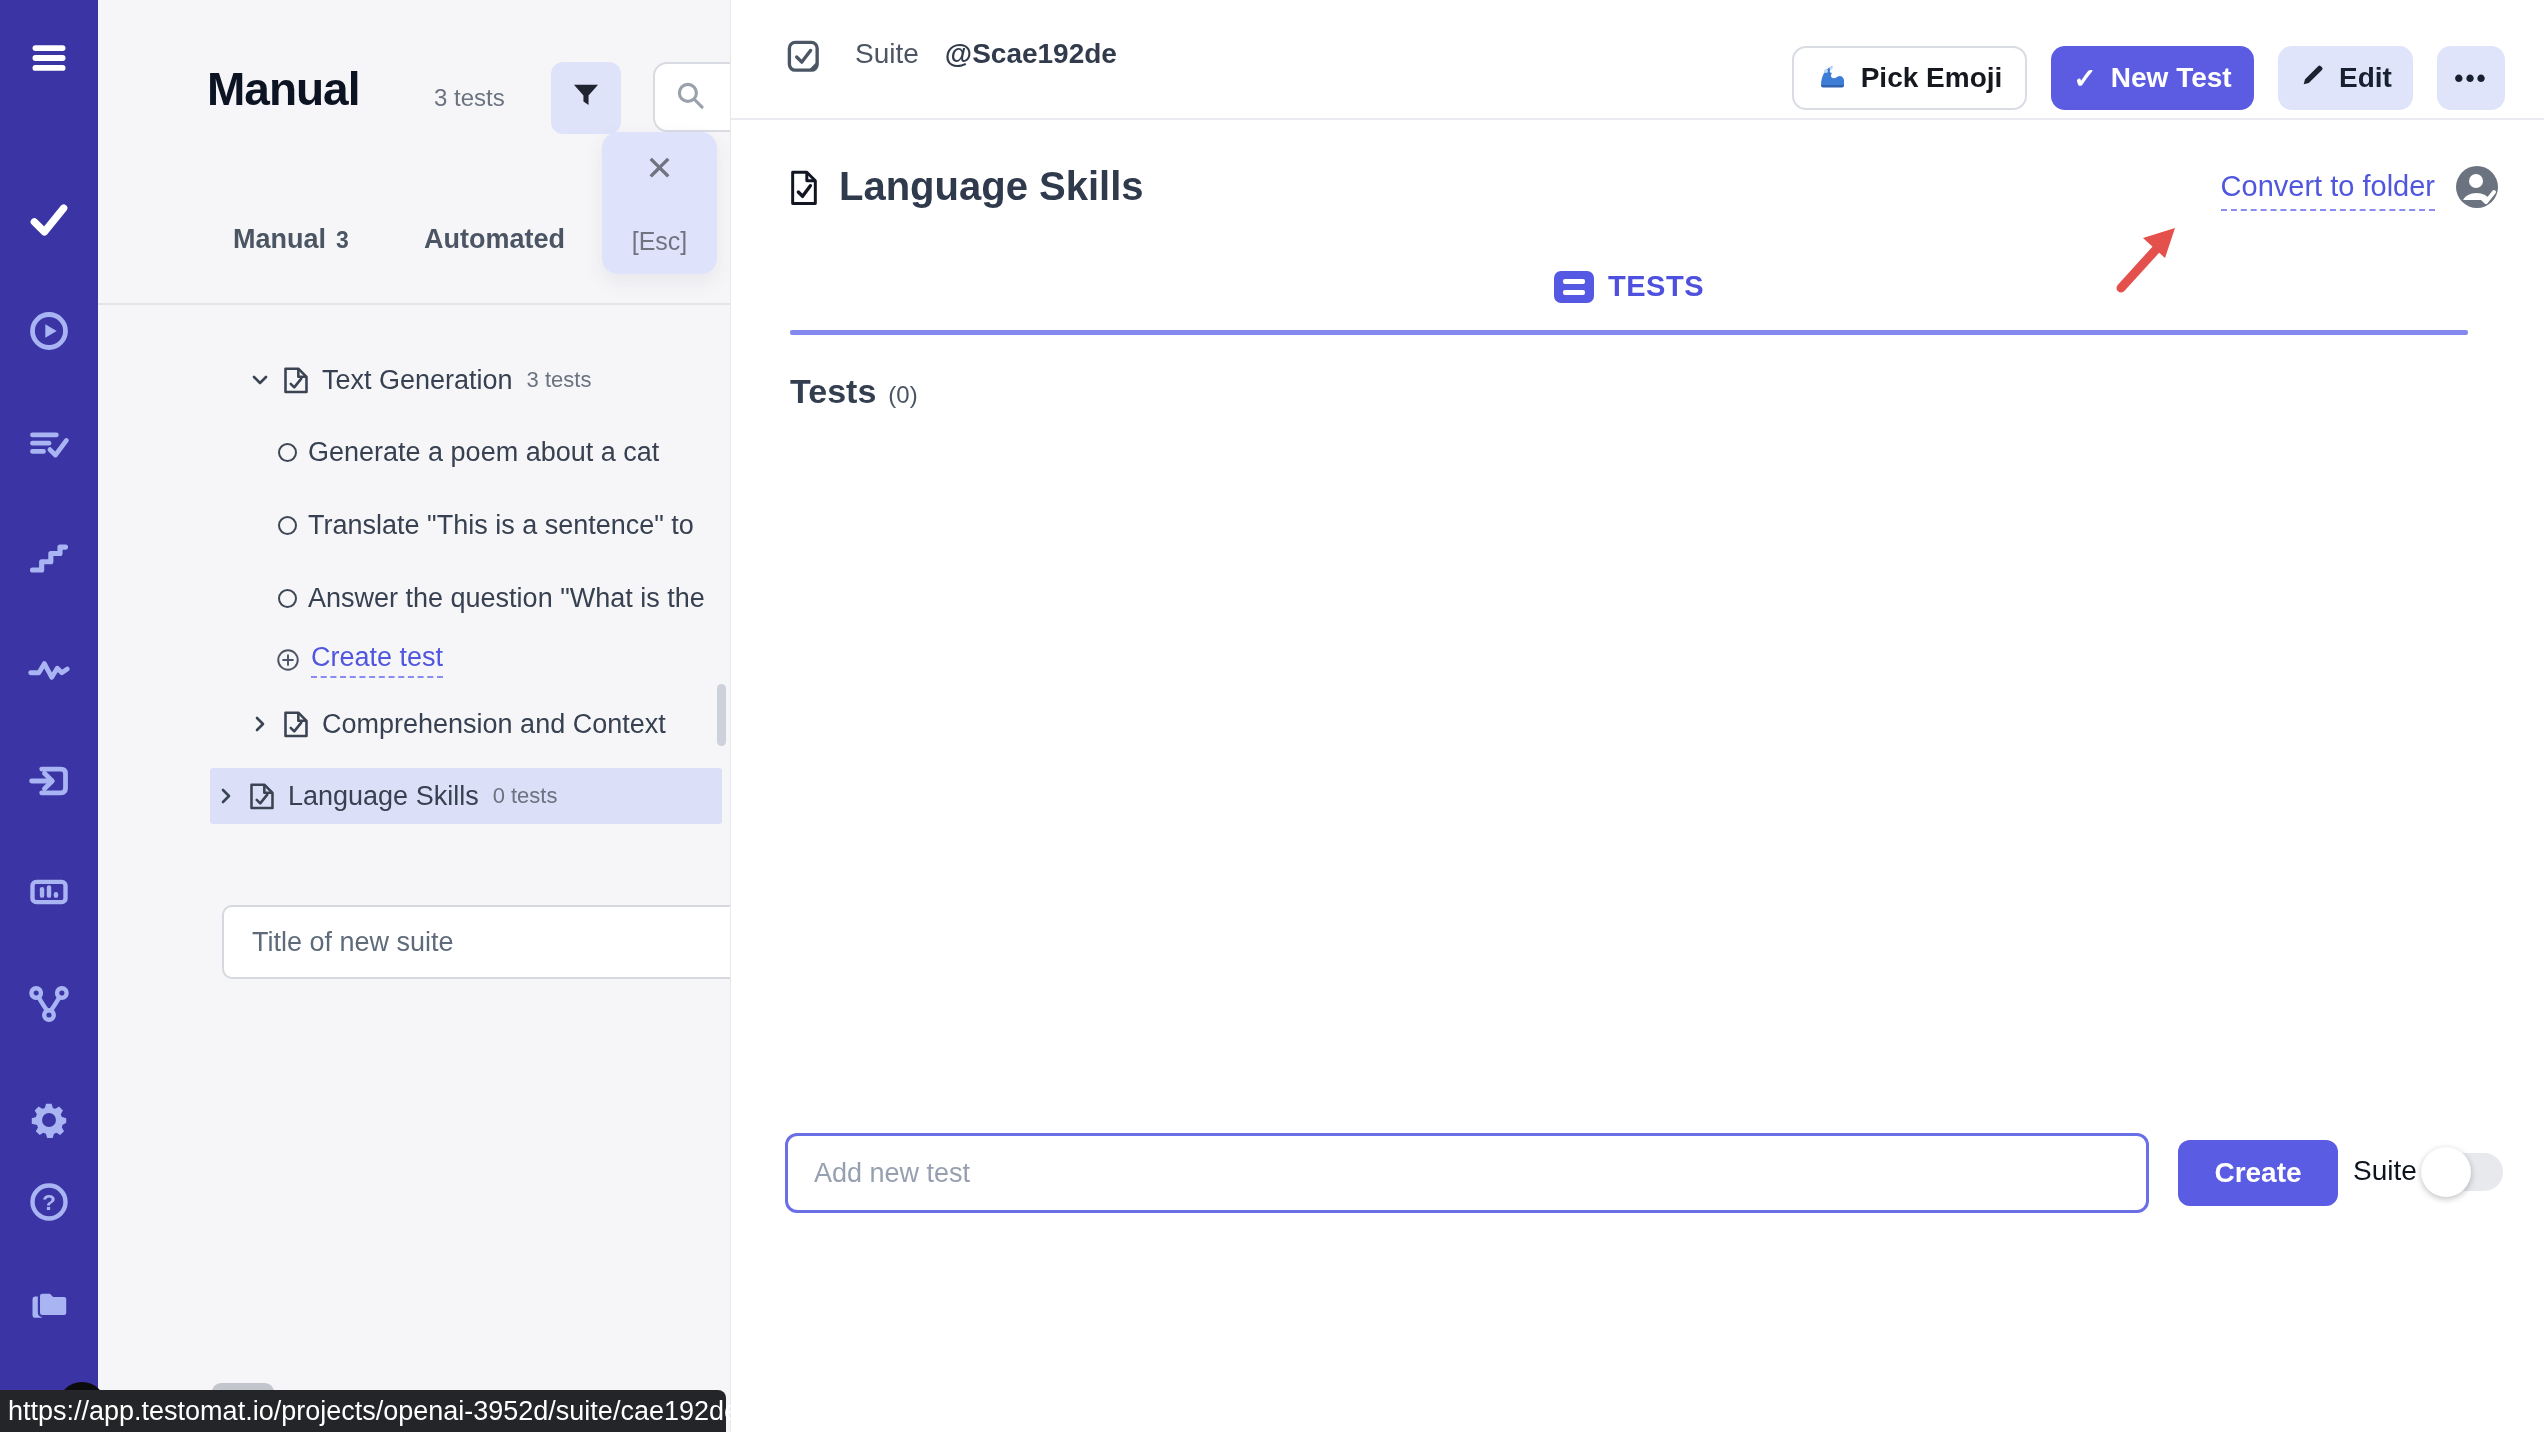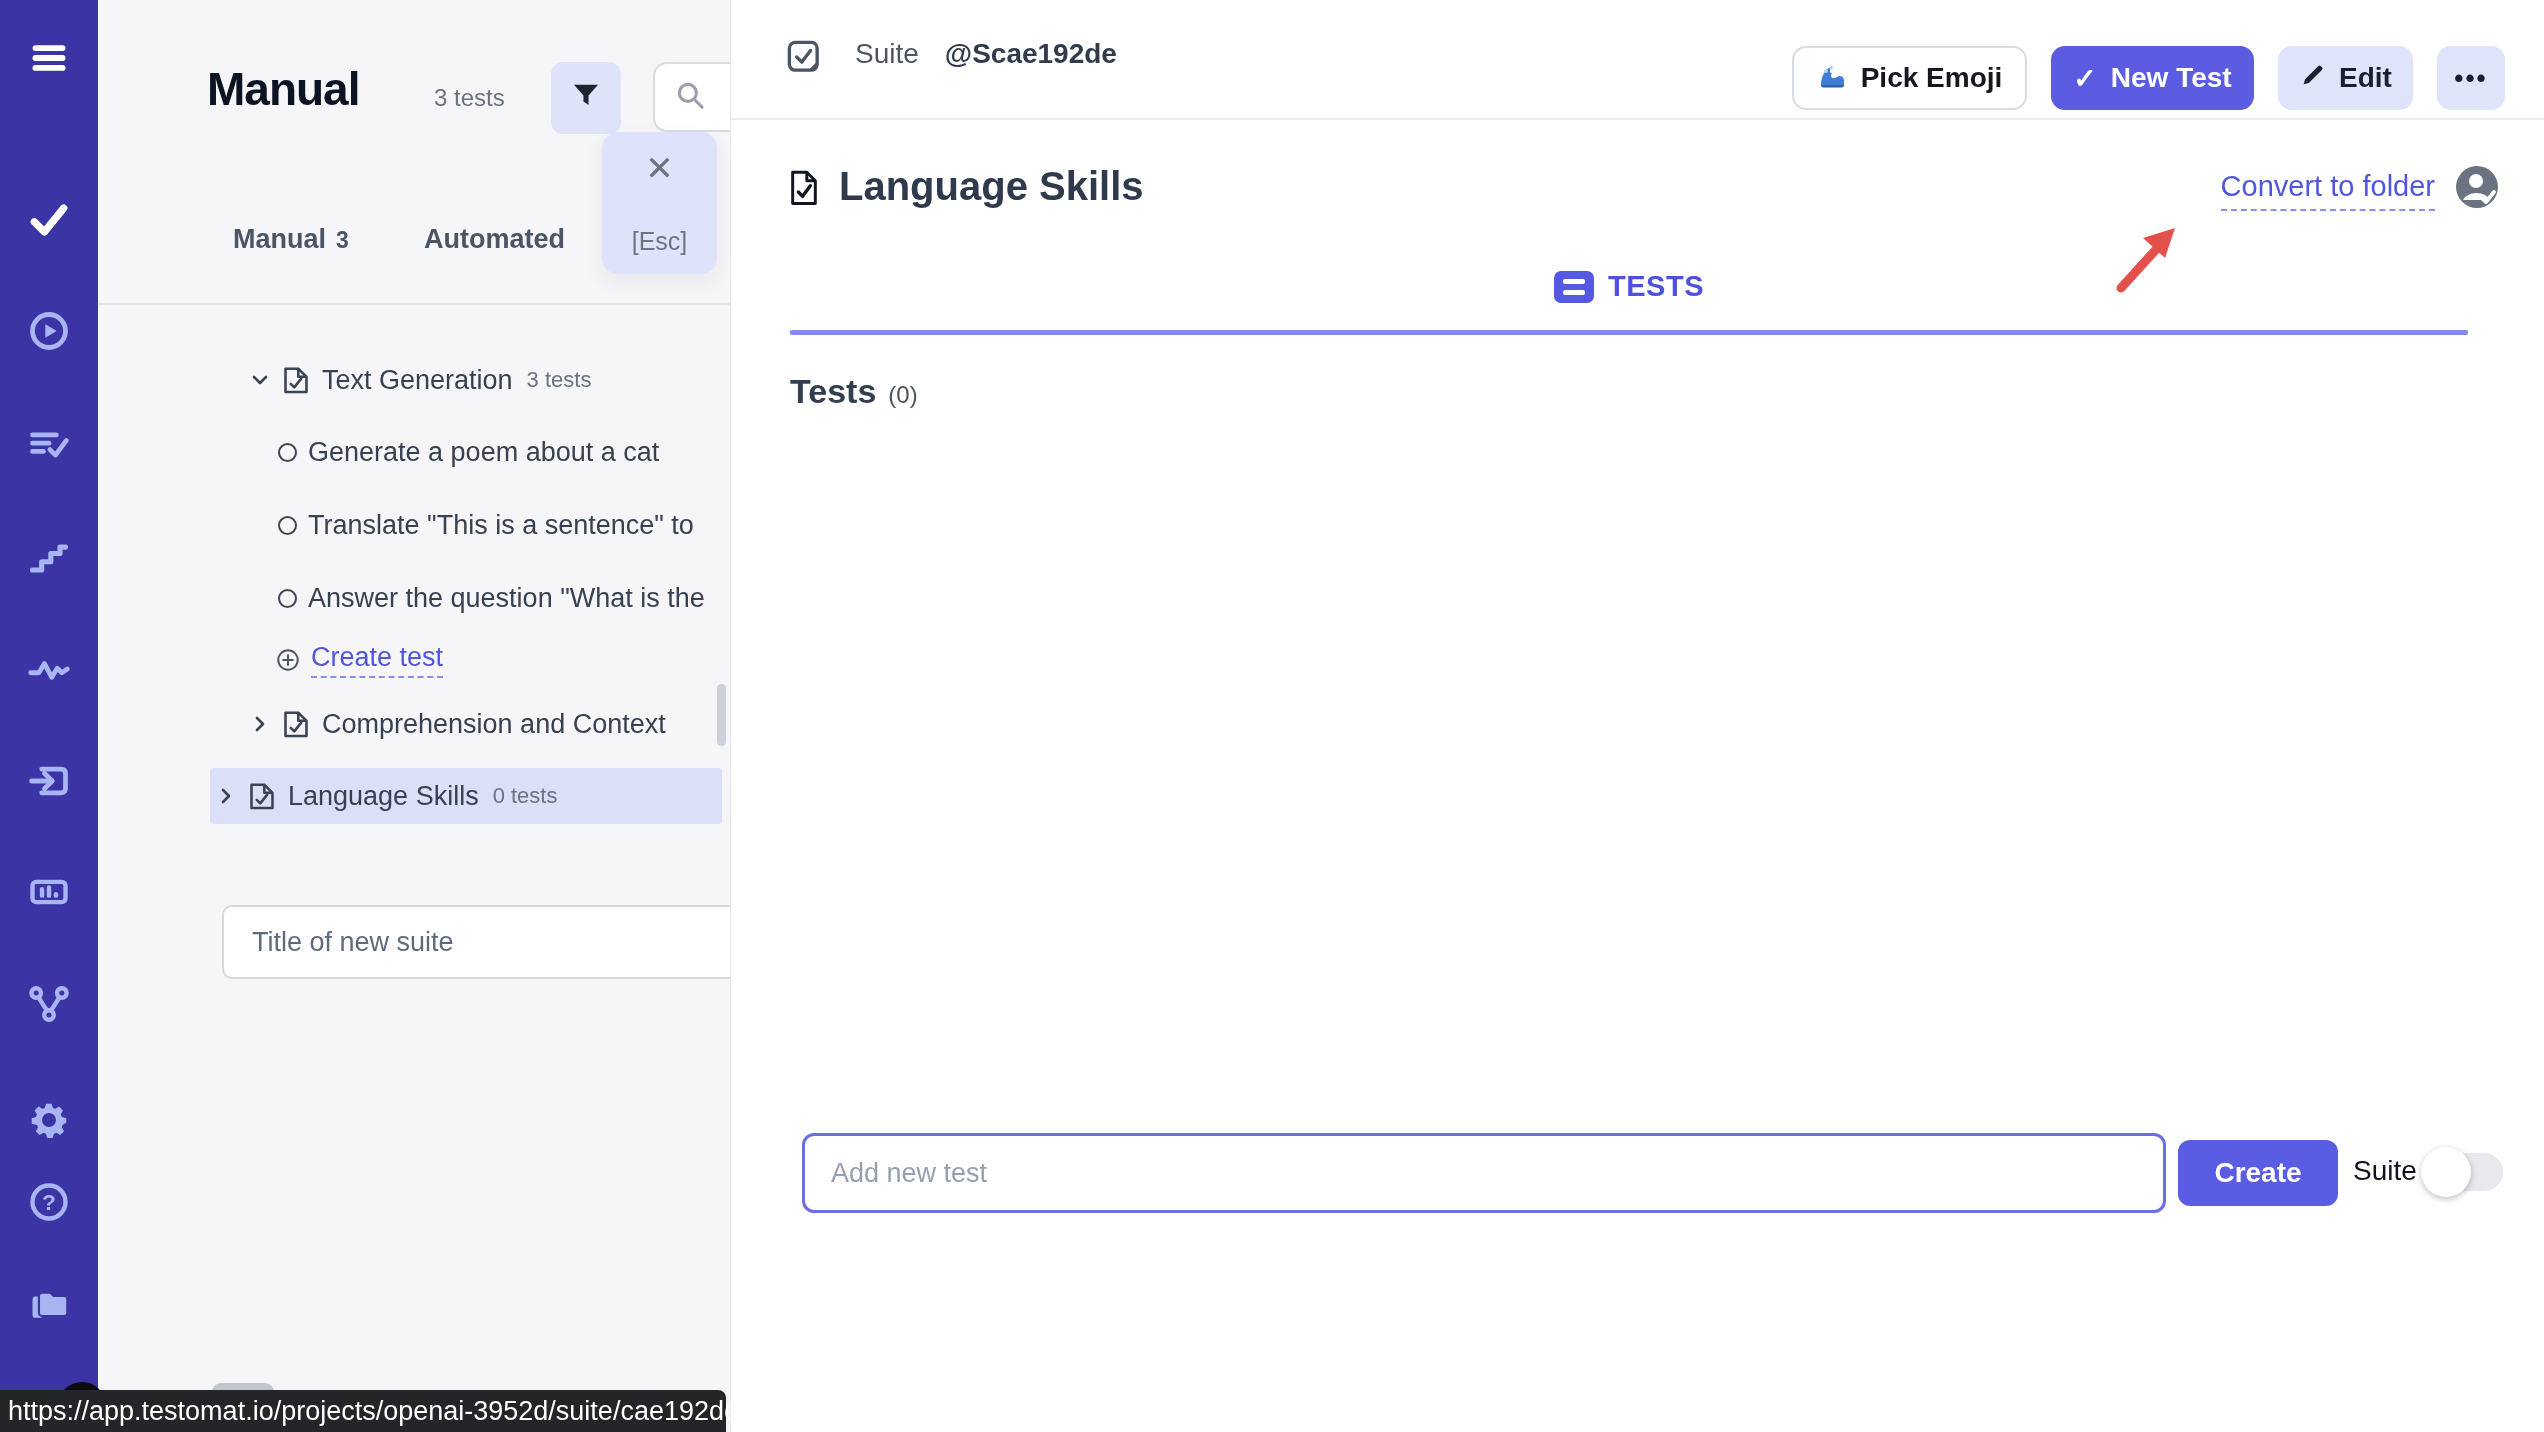--- a/index.html
+++ b/index.html
@@ -98,21 +98,21 @@
   .tests-tab-label { font-size:29px; font-weight:700; color:#4e51dd; letter-spacing:.5px; }
   .tests-underline { position:absolute; left:0; top:60px; width:1678px; height:5px; background:#8489ef; border-radius:2px; }
 
   .tests-heading { position:absolute; left:59px; top:372px; display:flex; align-items:baseline; gap:12px; }
   .tests-heading .th-main { font-size:34px; font-weight:700; color:#333e4f; }
   .tests-heading .th-count { font-size:24px; color:#4b5563; }
 
   .composer { position:absolute; left:0; top:1133px; width:1813px; height:82px; }
   .add-test-input { position:absolute; left:54px; top:0; width:1364px; height:80px; background:#fff;
                     border:3px solid #6a6fe6; border-radius:12px; font-size:27px; padding:0 0 0 26px;
-                    outline:none; color:#374151; font-family:"Liberation Sans",sans-serif;margin-left:17px; }
+                    outline:none; color:#374151; font-family:"Liberation Sans",sans-serif; }
   .add-test-input::placeholder { color:#97a0b0; opacity:1; }
   .create-btn { position:absolute; left:1447px; top:7px; width:160px; height:66px; background:#5b5ce4;
                 border:none; border-radius:12px; color:#fff; font-size:28px; font-weight:700;
                 cursor:pointer; font-family:"Liberation Sans",sans-serif; }
   .bulk-label { position:absolute; left:1622px; top:22px; font-size:28px; font-weight:500; color:#0d141f; }
   .toggle { position:absolute; left:1694px; top:20px; width:78px; height:38px; background:#e8e9ed;
             border-radius:19px; cursor:pointer; }
   .toggle-knob { position:absolute; left:-4px; top:-6px; width:50px; height:50px; background:#fff;
                  border-radius:50%; box-shadow:0 2px 6px rgba(0,0,0,.25); }
 

